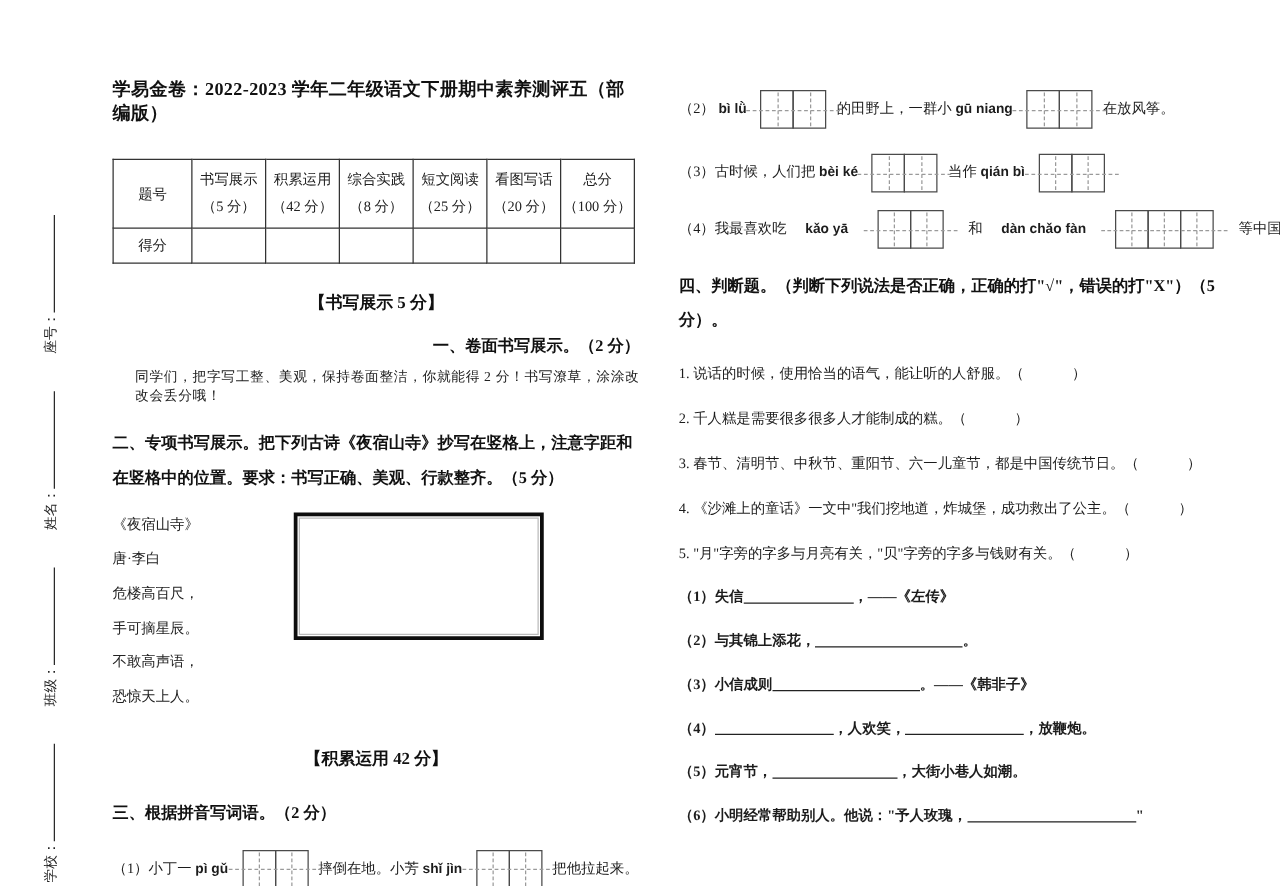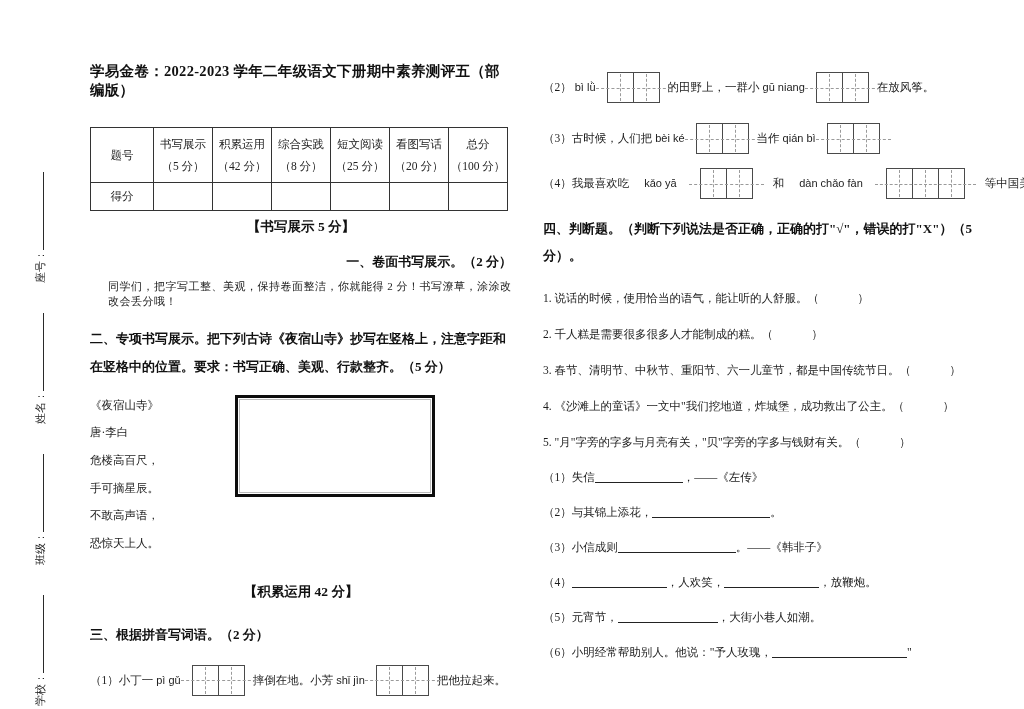--- a/index.html
+++ b/index.html
@@ -16,43 +16,43 @@
   .col-right{position:absolute;left:543px;top:62px;width:448px;}
   .title{font-size:14.5px;font-weight:bold;letter-spacing:0.3px;color:#111;}
   
   table.score{border-collapse:collapse;width:418px;margin-top:27px;table-layout:fixed;}
   table.score td{border:1.5px solid #333;text-align:center;font-size:11.5px;color:#222;}
   table.score .c1{width:60px;}
   table.score tr.head td{height:50px;padding:2px 1px;}
   table.score tr.head td div{line-height:1.95;}
   table.score tr.score-row td{height:25px;}
   
-  .banner{text-align:center;font-weight:bold;font-size:13.5px;color:#111;margin-top:7px;}
+  .banner{text-align:center;font-weight:bold;font-size:13.5px;color:#111;margin-top:22px;}
   .heading{font-weight:bold;font-size:13px;color:#111;line-height:2.1;}
   .mt22{margin-top:12px;text-align:right;} .mt16{margin-top:16px;} .mt26{margin-top:26px;} .mt20{margin-top:20px;}
   .note{font-size:11px;color:#222;padding-left:18px;margin-top:4px;letter-spacing:0.5px;}
   
   .poem-row{display:flex;margin-top:12px;}
   .poem{width:145px;text-align:left;font-size:11.5px;line-height:2.4;color:#222;}
   .write-box{width:194px;height:96px;border:3px solid #0d0d0d;margin-top:3px;background:#fff;
              box-shadow:inset 0 0 0 1px #fff, inset 0 0 0 2px #bbb;}
   
   .seg-line{white-space:nowrap;font-size:11.5px;line-height:1.5;display:flex;align-items:center;}
   .seg-line .zh{white-space:pre;}
-  .py{font-family:"Liberation Sans","DejaVu Sans",sans-serif;font-size:11px;font-weight:400;
+  .py{font-family:"Liberation Sans","DejaVu Sans",sans-serif;font-size:11px;font-weight:700;
       margin:0 3px;white-space:pre;}
   .tzg{display:inline-flex;position:relative;vertical-align:middle;margin:0 8px;}
   .tzg::after{content:"";position:absolute;left:-11px;right:-11px;top:50%;border-top:1px dashed #9a9a9a;}
   .tzg-cell{width:25px;height:29px;border:1px solid #4a4a4a;margin-left:-1px;position:relative;}
   .tzg-cell:first-child{margin-left:0;}
   .tzg-cell::before{content:"";position:absolute;left:50%;top:1px;bottom:1px;border-left:1px dashed #9a9a9a;}
   .blank{display:inline-block;border-bottom:1px solid #222;height:12px;vertical-align:-2px;}
   .judge-line{font-size:11.5px;margin-top:21px;white-space:nowrap;}
   .judge-line .zh{white-space:pre;}
-  .fill-line{font-size:11.5px;margin-top:20px;white-space:nowrap;display:block;}
+  .fill-line{font-size:11.5px;margin-top:20px;white-space:nowrap;display:block;font-weight:bold;}
   .paren{letter-spacing:1px;}
   .q3-line{margin-top:16px;}
 </style>
 </head>
 <body>
 
 <div class="page">
 
   <div class="seal-strip" id="seal-row">
       <span class="seal-field">

